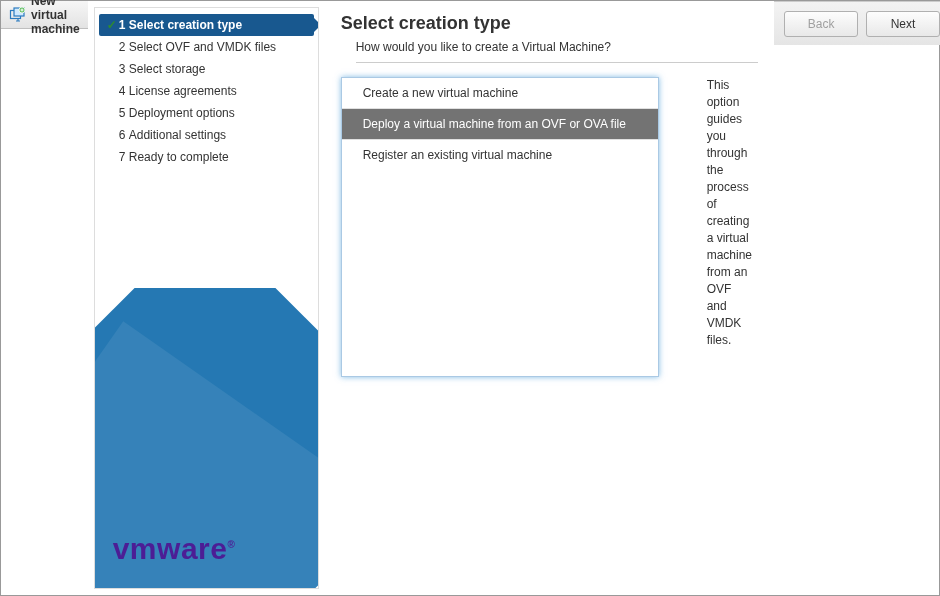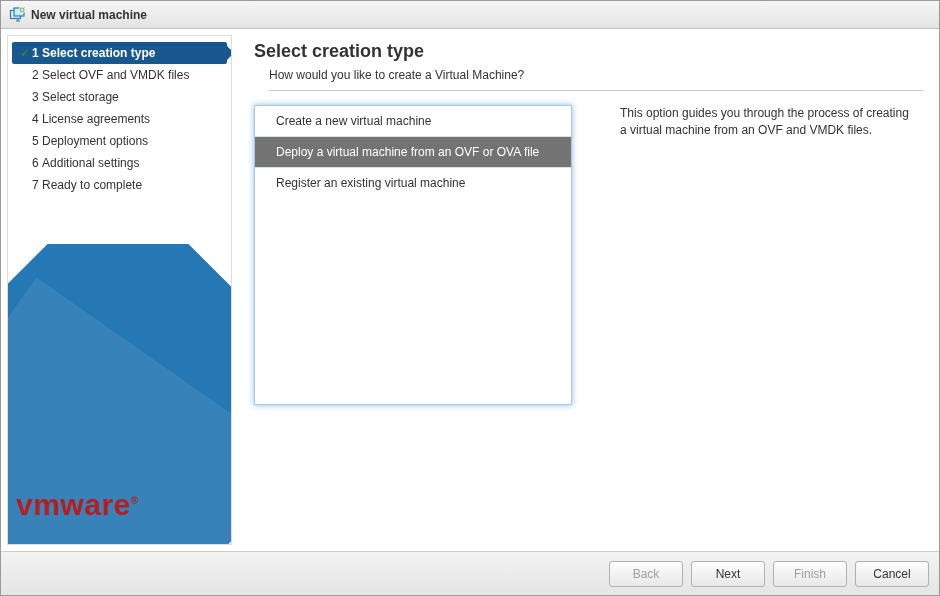--- a/index.html
+++ b/index.html
@@ -1,17 +1,17 @@
 <!DOCTYPE html>
 <html><head>
 <meta charset="utf-8">
 <style>
   * { box-sizing: border-box; margin: 0; padding: 0; }
   html, body { width: 940px; height: 596px; font-family: Arial, Helvetica, sans-serif; font-size: 12px; color: #333; }
-  .dialog { width: 940px; height: 596px; border: 1px solid #999; background: #fff; display: flex; flex-direction: column; }
+  .dialog { width: 940px; height: 596px; border: 1px solid #999; background: #fff; display: flex; flex-direction: row; }
   .titlebar {
     height: 28px; display: flex; align-items: center; padding: 0 8px;
     background: linear-gradient(to bottom, #f6f6f6, #e3e3e3);
     border-bottom: 1px solid #bfbfbf;
   }
   .titlebar .icon { width: 16px; height: 16px; margin-right: 6px; display: inline-flex; align-items: center; justify-content: center; }
   .titlebar .label { font-weight: bold; color: #333; font-size: 12px; }
   .body { flex: 1; display: flex; padding: 6px; gap: 6px; background: #fff; }
   .sidebar { width: 225px; display: flex; flex-direction: column; border: 1px solid #ddd; position: relative; overflow: hidden; background: #fff; }
   .steps { padding: 6px 4px; }
@@ -32,21 +32,21 @@
   }
   .art-tri {
     position: absolute; left: -60px; bottom: -40px; width: 340px; height: 340px;
     background: #2578b3; transform: rotate(45deg);
   }
   .art-tri2 {
     position: absolute; left: -100px; bottom: -140px; width: 340px; height: 340px;
     background: rgba(255,255,255,0.08); transform: rotate(35deg);
   }
   .vmware-logo {
-    position: absolute; left: 8px; bottom: 22px; color: #b91c1c; font-size: 30px;
+    position: absolute; left: 18px; bottom: 22px; color: #4c1d95; font-size: 30px;
     font-weight: bold; letter-spacing: 0.5px; font-family: Arial, sans-serif;
   }
   .vmware-logo .reg { font-size: 10px; vertical-align: super; }
   .main { flex: 1; display: flex; flex-direction: column; padding: 6px 10px 10px 16px; }
   .main h1 { font-size: 18px; font-weight: bold; color: #333; margin-bottom: 6px; }
   .main .subtitle { font-size: 12px; color: #333; padding-bottom: 8px; border-bottom: 1px solid #ccc; margin-bottom: 14px; margin-left: 15px; }
   .content-row { display: flex; gap: 18px; flex: 1; }
   .option-list {
     width: 318px; height: 300px; border: 1px solid #aac9e4;
     box-shadow: 0 0 6px rgba(80,160,220,0.7);

